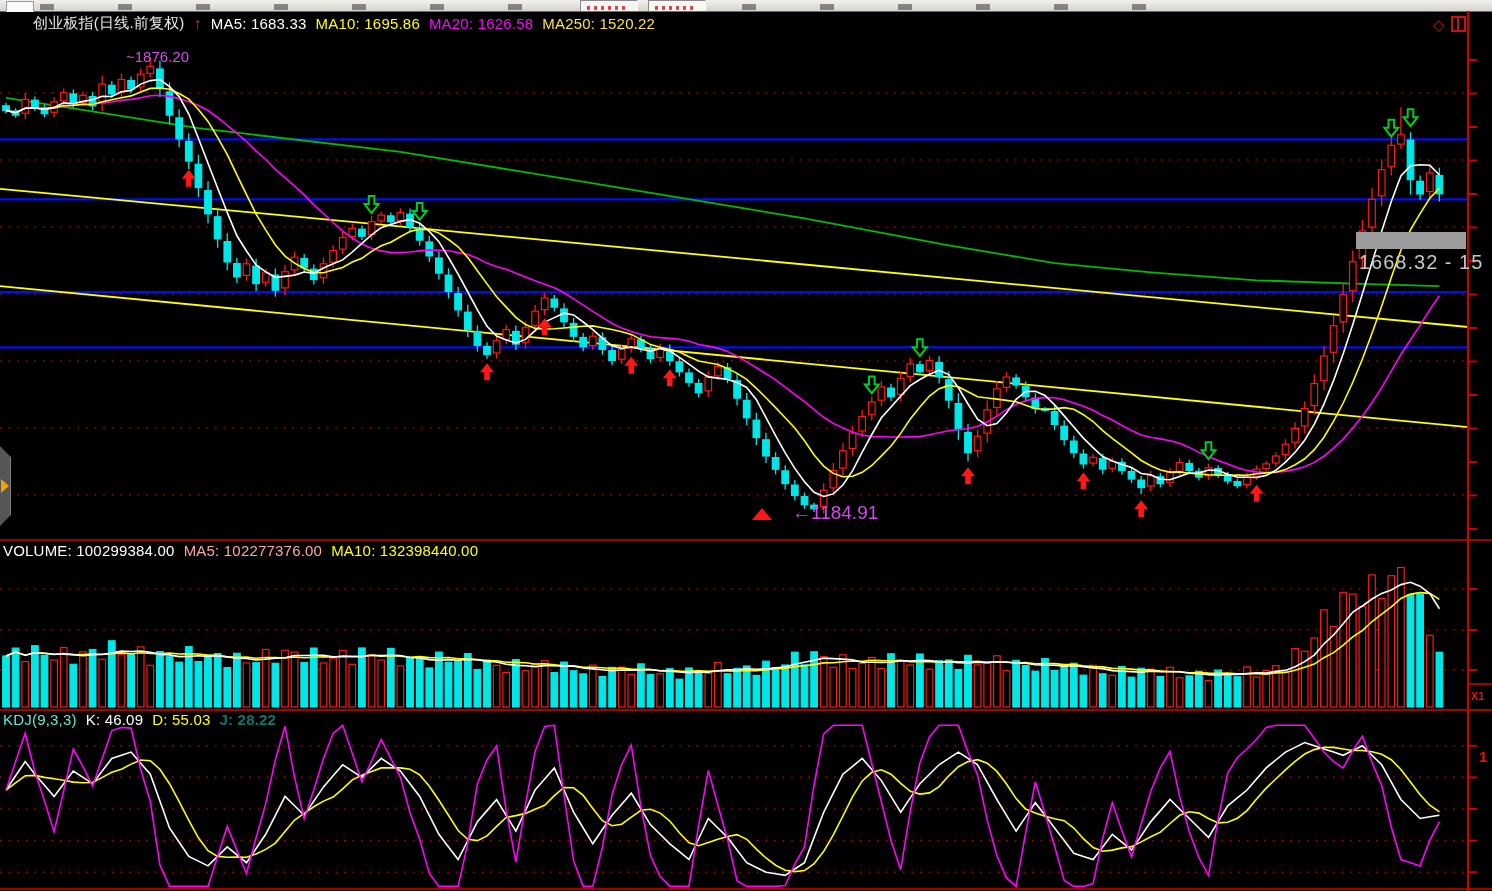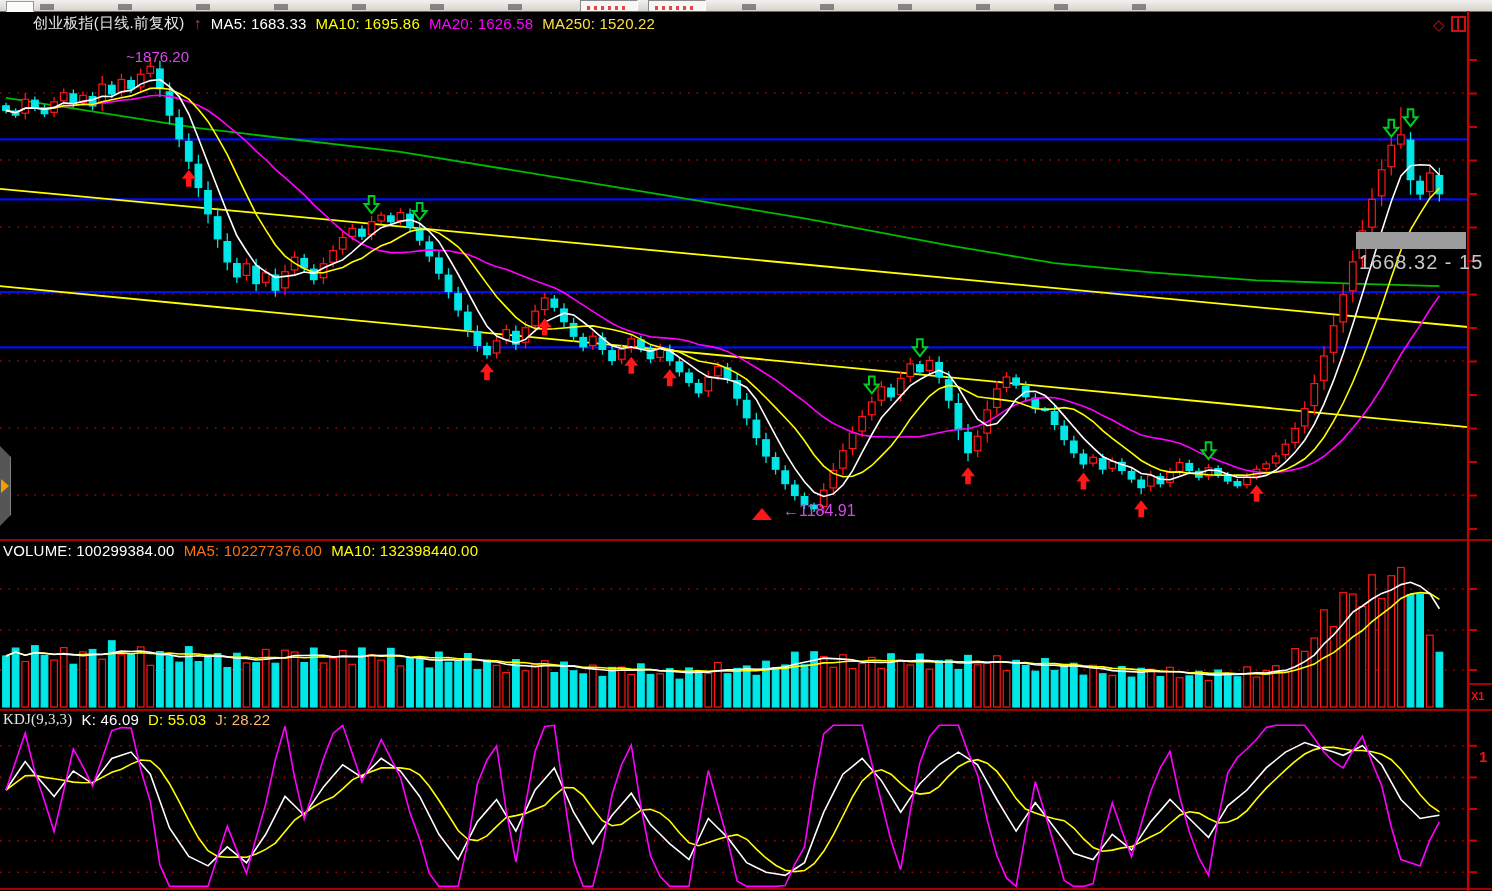--- a/index.html
+++ b/index.html
@@ -599,38 +599,38 @@
 
   <div class="pane-icons">
     <span class="diamond">◇</span>
     <span class="splitwin"></span>
   </div>
 
   <div class="plain-label" style="left:126px;top:48px;">~1876.20</div>
 
   <div class="low-wrap" style="left:752px;top:502px;">
     <span class="tri-up"></span>
-    <span class="plain-label" style="position:static;font-size:16px;margin-left:11px;">←1184.91</span>
+    <span class="plain-label" style="position:static;font-size:19px;margin-left:20px;">←1184.91</span>
   </div>
 
   <div class="price-tag-box" style="left:1356px;top:232px;width:110px;height:17px;"></div>
   <div class="price-tag-text" style="left:1359px;top:251px;">1668.32 - 15</div>
 
   <div class="titlerow" style="left:3px;top:542px;">
     <span style="color:#ffffff;text-align:right;">VOLUME: 100299384.00</span>
-    <span style="color:#f97316;">MA5: 102277376.00</span>
+    <span style="color:#fca5a5;">MA5: 102277376.00</span>
     <span style="color:#ffff00;">MA10: 132398440.00</span>
   </div>
   <div class="red-label" style="left:1471px;top:690px;">X1</div>
 
   <div class="titlerow" style="left:3px;top:711px;">
-    <span style="color:#e5e5e5;font-family:Liberation Serif, serif;">KDJ(9,3,3)</span>
+    <span style="color:#5eead4;">KDJ(9,3,3)</span>
     <span style="color:#ffffff;">K: 46.09</span>
     <span style="color:#ffff00;">D: 55.03</span>
-    <span style="color:#fdba74;">J: 28.22</span>
+    <span style="color:#0f766e;font-weight:bold;">J: 28.22</span>
   </div>
   <div class="red-label" style="left:1479px;top:748px;font-size:15px;">1</div>
 
   <div class="flyout">
     <div class="arr"></div>
   </div>
 
 </div>
 
 </body></html>

